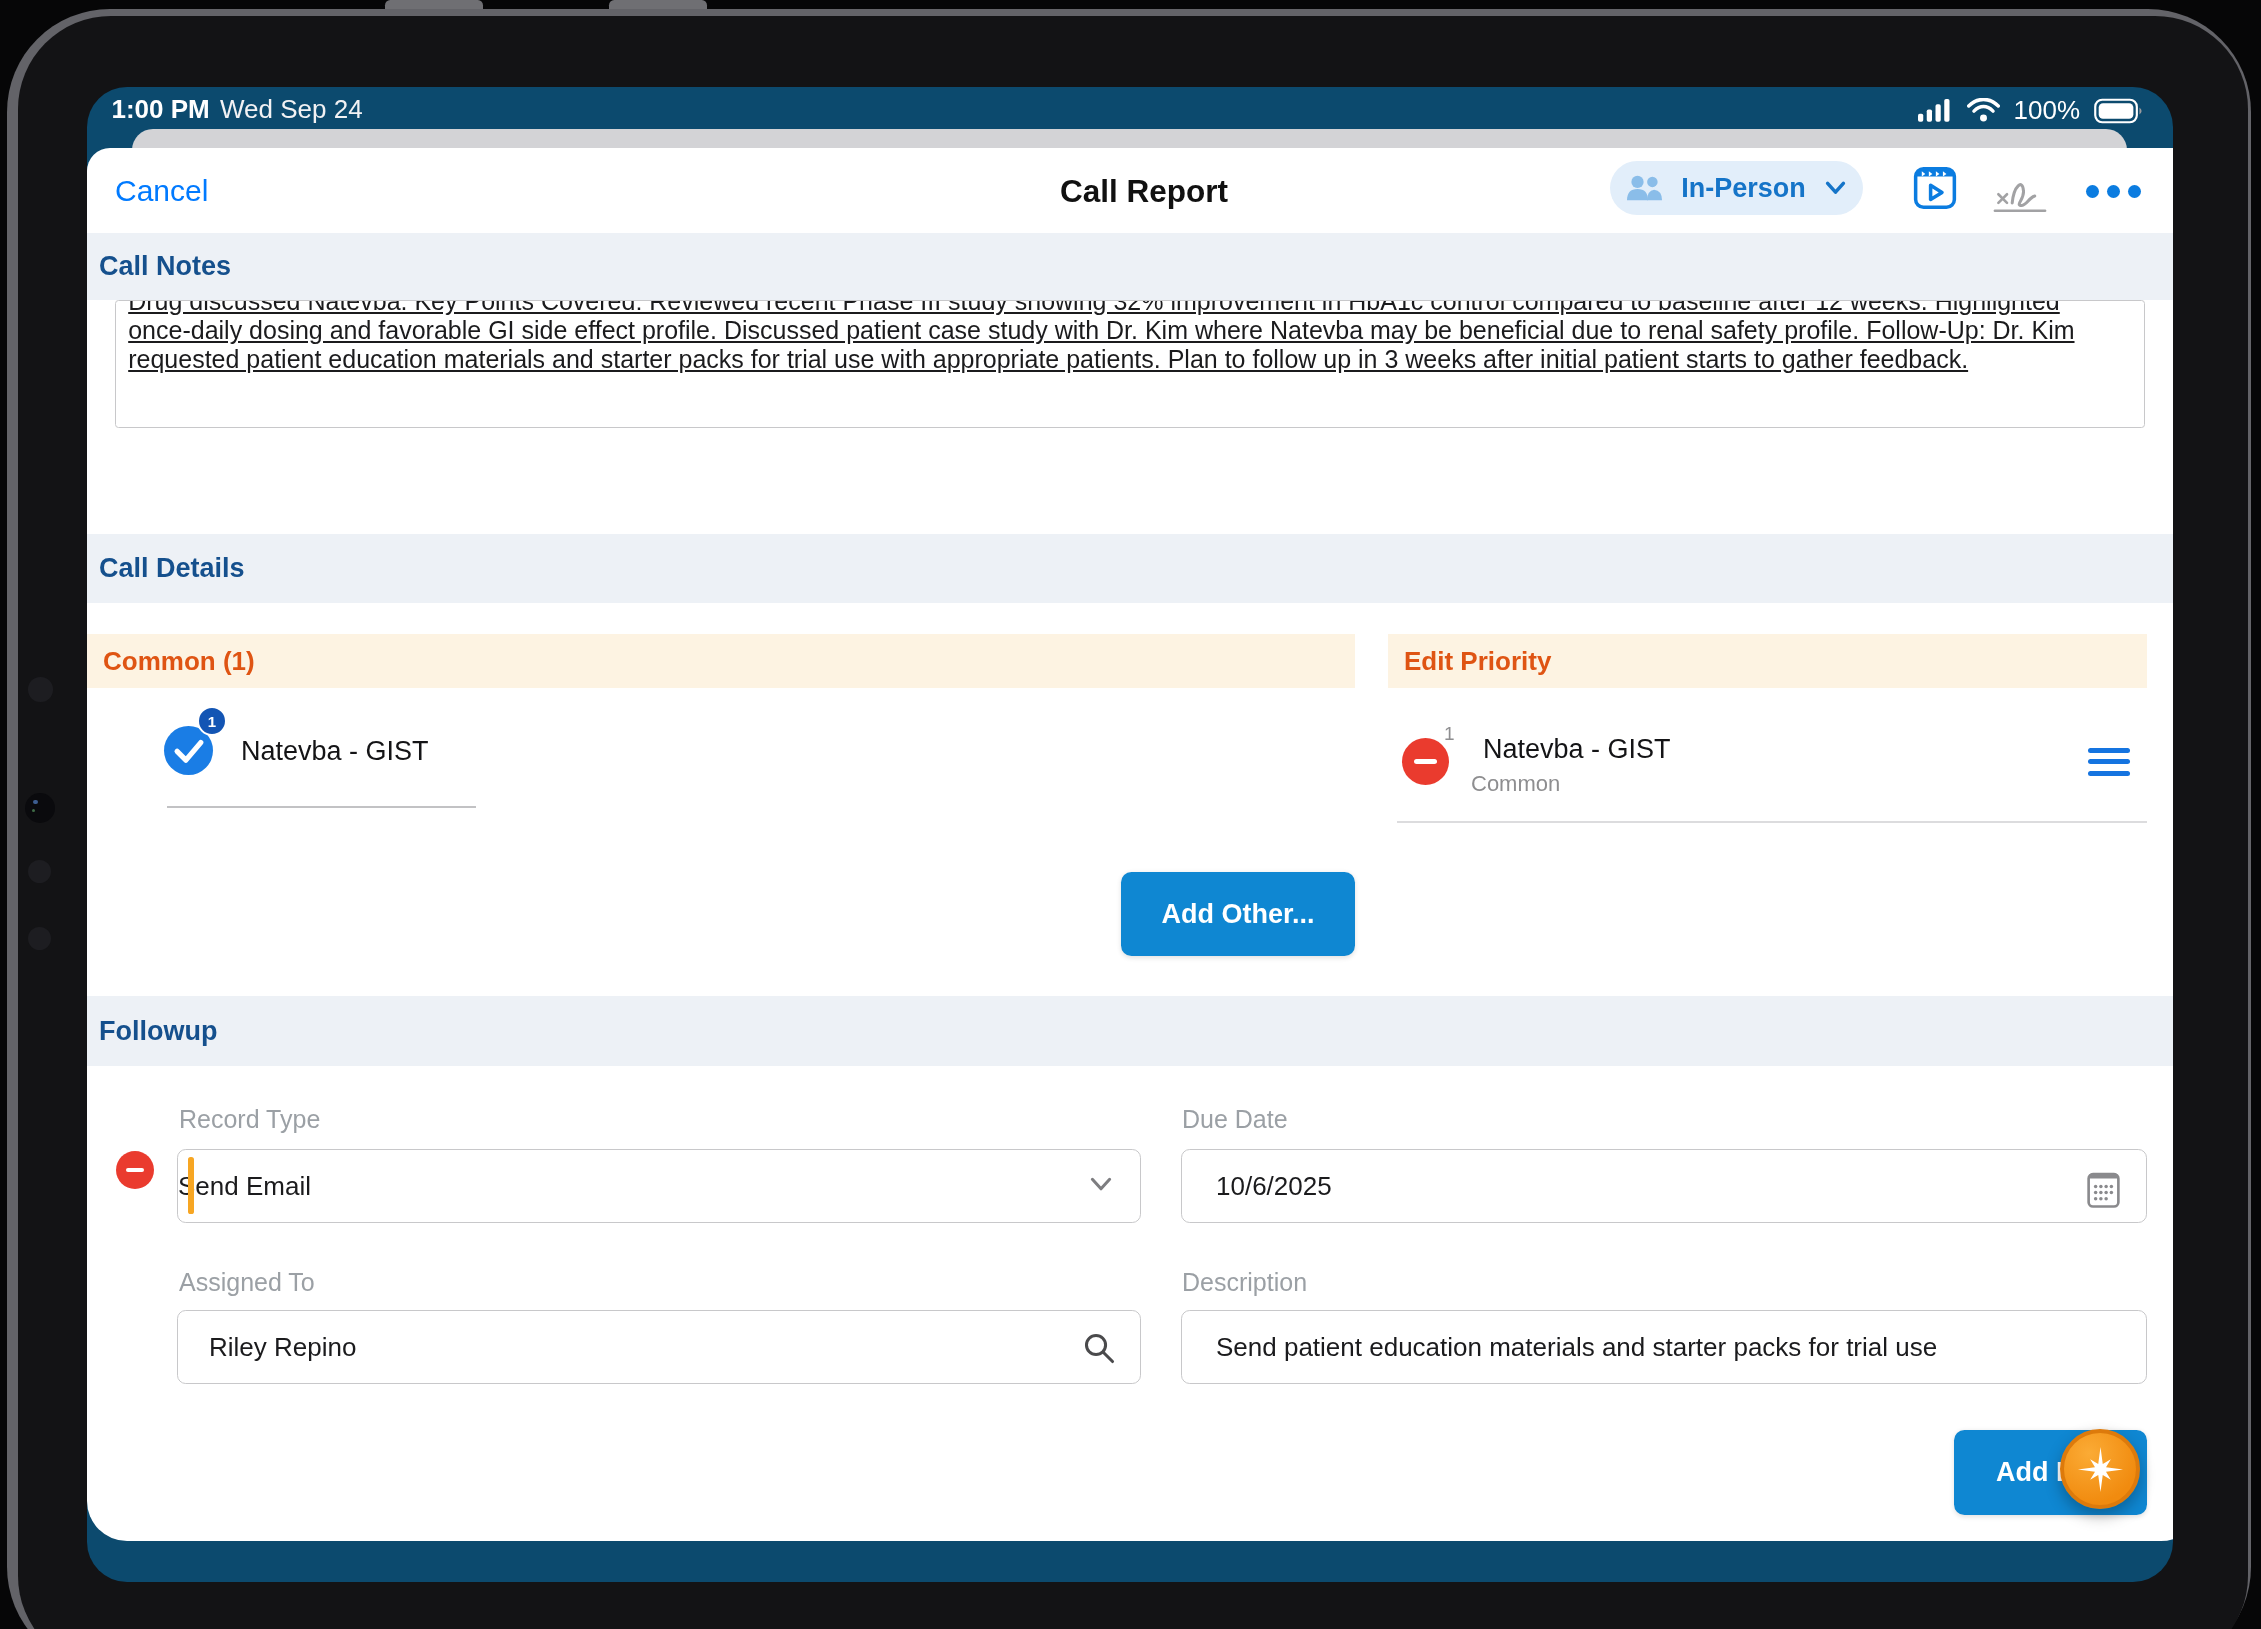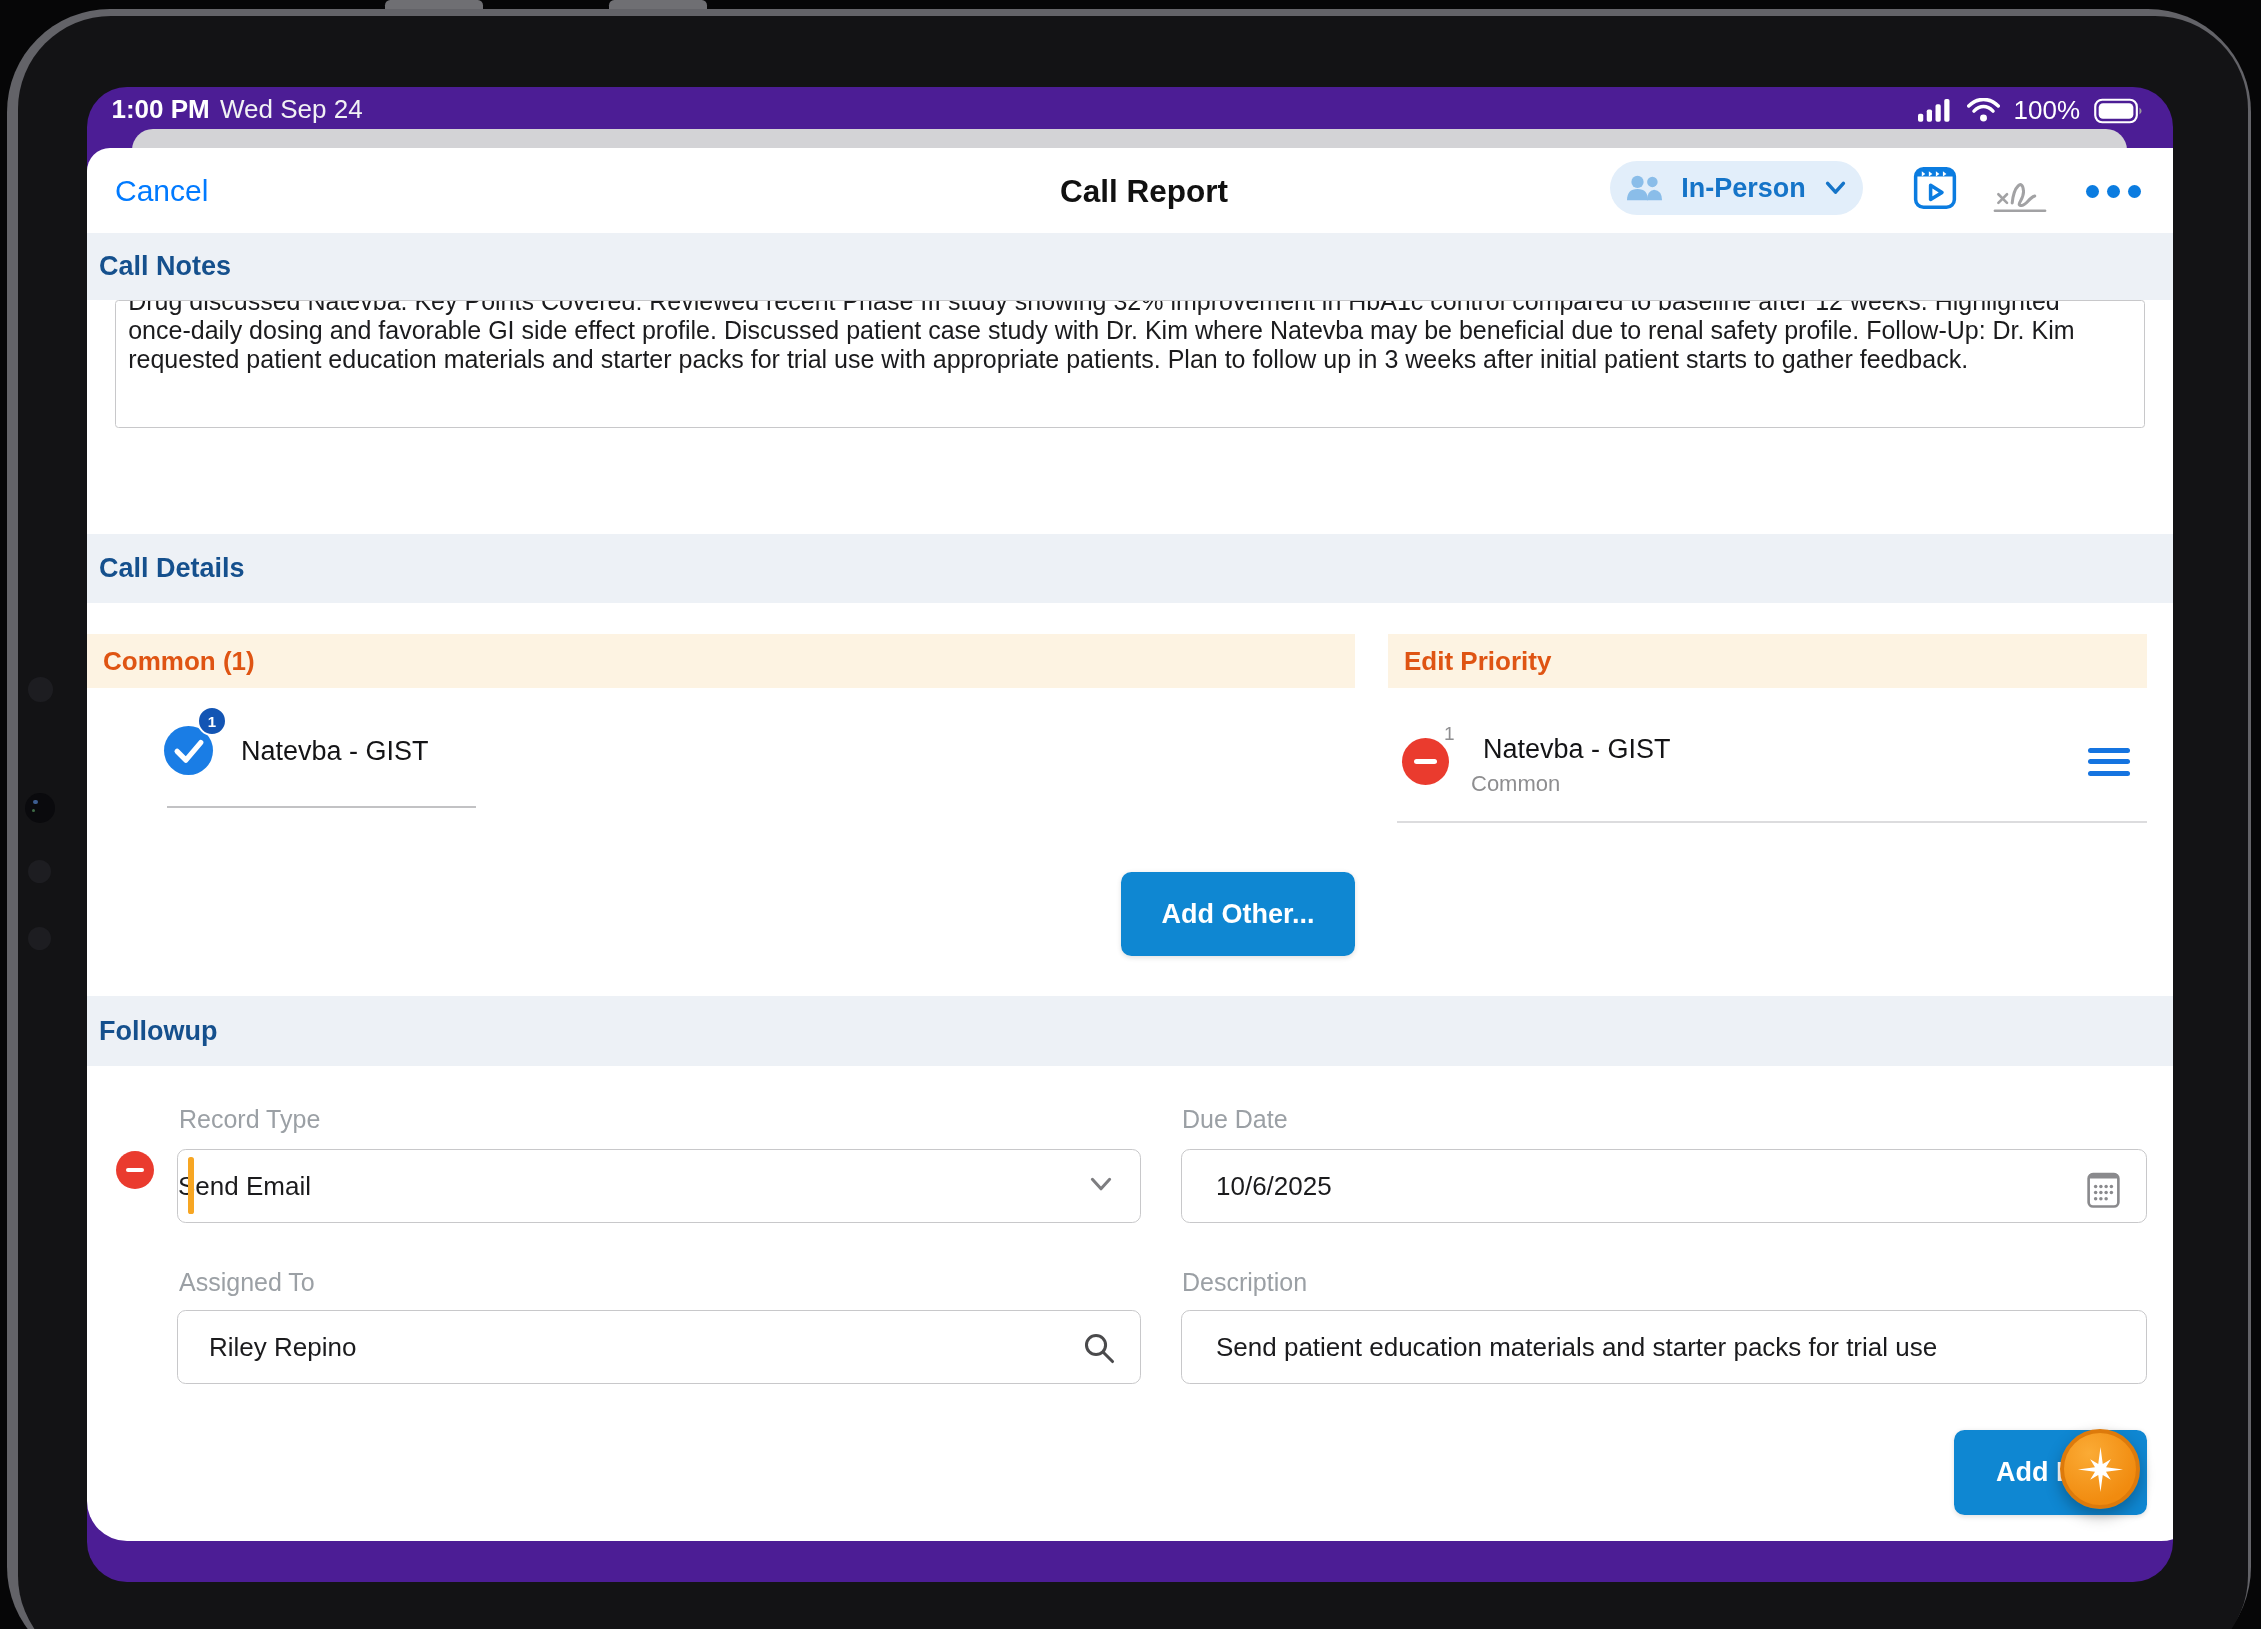--- a/index.html
+++ b/index.html
@@ -10,41 +10,41 @@
   }
   
   .top-tab{position:absolute;top:0;height:17.5px;width:98px;background:#6f6f73;border-radius:5.2px;}
   .case-edge{position:absolute;left:7px;top:8.7px;width:2244px;height:1661px;border-radius:103px;background:#636368;}
   .case{position:absolute;left:17.5px;top:15.7px;width:2230px;height:1653px;border-radius:93px;background:#131315;}
   .bezel-dot{position:absolute;border-radius:50%;background:#1d1d21;}
   .camera{position:absolute;left:24.5px;top:793px;width:30px;height:30px;border-radius:50%;background:#0a0a0d;}
   .camera .glint1{position:absolute;left:8.7px;top:7px;width:4.4px;height:4.4px;border-radius:50%;background:#3d5d8f;}
   .camera .glint2{position:absolute;left:7px;top:15.7px;width:3.5px;height:3.5px;border-radius:50%;background:#3f6b46;}
   
-  .screen{position:absolute;left:87px;top:87px;width:2086px;height:1495px;border-radius:40px;background:#4c1d95;overflow:hidden;}
+  .screen{position:absolute;left:87px;top:87px;width:2086px;height:1495px;border-radius:40px;background:#0c4a6e;overflow:hidden;}
   .statusbar{position:absolute;left:0;top:0;width:100%;height:61px;color:#fff;}
   .st-time{position:absolute;left:24.5px;top:7px;font-size:26px;font-weight:700;}
   .st-date{position:absolute;left:133px;top:7px;font-size:26px;font-weight:400;color:#f2f2f4;}
   .st-right{position:absolute;right:28px;top:7px;display:flex;align-items:center;gap:14px;height:33px;}
   .st-batt-txt{font-size:26px;font-weight:500;}
   .sheet-bg{position:absolute;left:45px;top:42px;width:1995px;height:79px;border-radius:21px 21px 0 0;background:#d3d3d6;}
   
   .sheet{position:absolute;left:0;top:61px;width:2086px;height:1393px;background:#fff;border-radius:23px 23px 40px 40px;overflow:hidden;color:#1c1c1e;padding-left:28px;}
   .cancel{position:absolute;left:28px;top:26px;font-size:30px;color:#007aff;cursor:pointer;}
   .sheet-title{position:absolute;left:0;right:0;top:24.5px;text-align:center;font-size:31.5px;font-weight:700;color:#111;}
   .pill{position:absolute;left:1523px;top:13px;width:253px;height:54px;border-radius:27px;background:#e2eefa;display:flex;align-items:center;justify-content:center;gap:18px;}
   .pill-label{font-size:27px;font-weight:700;color:#1574c8;}
   .hdr-icon{position:absolute;top:18.4px;}
   .dots{position:absolute;left:1999px;top:37px;display:flex;gap:7.9px;}
   .dots i{width:13px;height:13px;border-radius:50%;background:#0b7ce0;}
   .band{position:absolute;left:0;width:2086px;background:#edf1f6;display:flex;align-items:center;}
   .band-title{margin-left:12px;font-size:27px;font-weight:700;color:#15508d;}
   
   .notes-box{position:absolute;left:28px;top:152px;width:2030px;height:128px;box-sizing:border-box;border:1.7px solid #c8c8ca;border-radius:3.5px;background:#fff;overflow:hidden;}
-  .notes-text{margin:-14px 31.5px 0 12.2px;font-size:25px;line-height:29px;color:#1b1b1d;}
+  .notes-text{margin:-14px 31.5px 0 12.2px;font-size:25px;line-height:29px;color:#1b1b1d;text-decoration:underline;}
   
   .peach{position:absolute;top:486px;height:54px;background:#fdf3e2;display:flex;align-items:center;}
   .peach span{margin-left:16px;font-size:26px;font-weight:700;color:#df5413;}
   
   .check-circle{position:absolute;left:77px;top:578px;width:49px;height:49px;border-radius:50%;background:#1a7de5;display:flex;align-items:center;justify-content:center;cursor:pointer;}
   .check-badge{position:absolute;left:110px;top:558px;width:26px;height:26px;border-radius:50%;background:#1355b4;border:2.6px solid #fff;color:#fff;font-size:15px;font-weight:700;display:flex;align-items:center;justify-content:center;box-sizing:content-box;}
   .common-item-label{position:absolute;left:154px;top:588px;font-size:27px;color:#141416;}
   .underline{position:absolute;left:80px;top:658px;width:309px;height:1.7px;background:#c2c2c4;}
   
   .rm-circle{border-radius:50%;background:#ea3b2e;display:flex;align-items:center;justify-content:center;cursor:pointer;position:absolute;}

